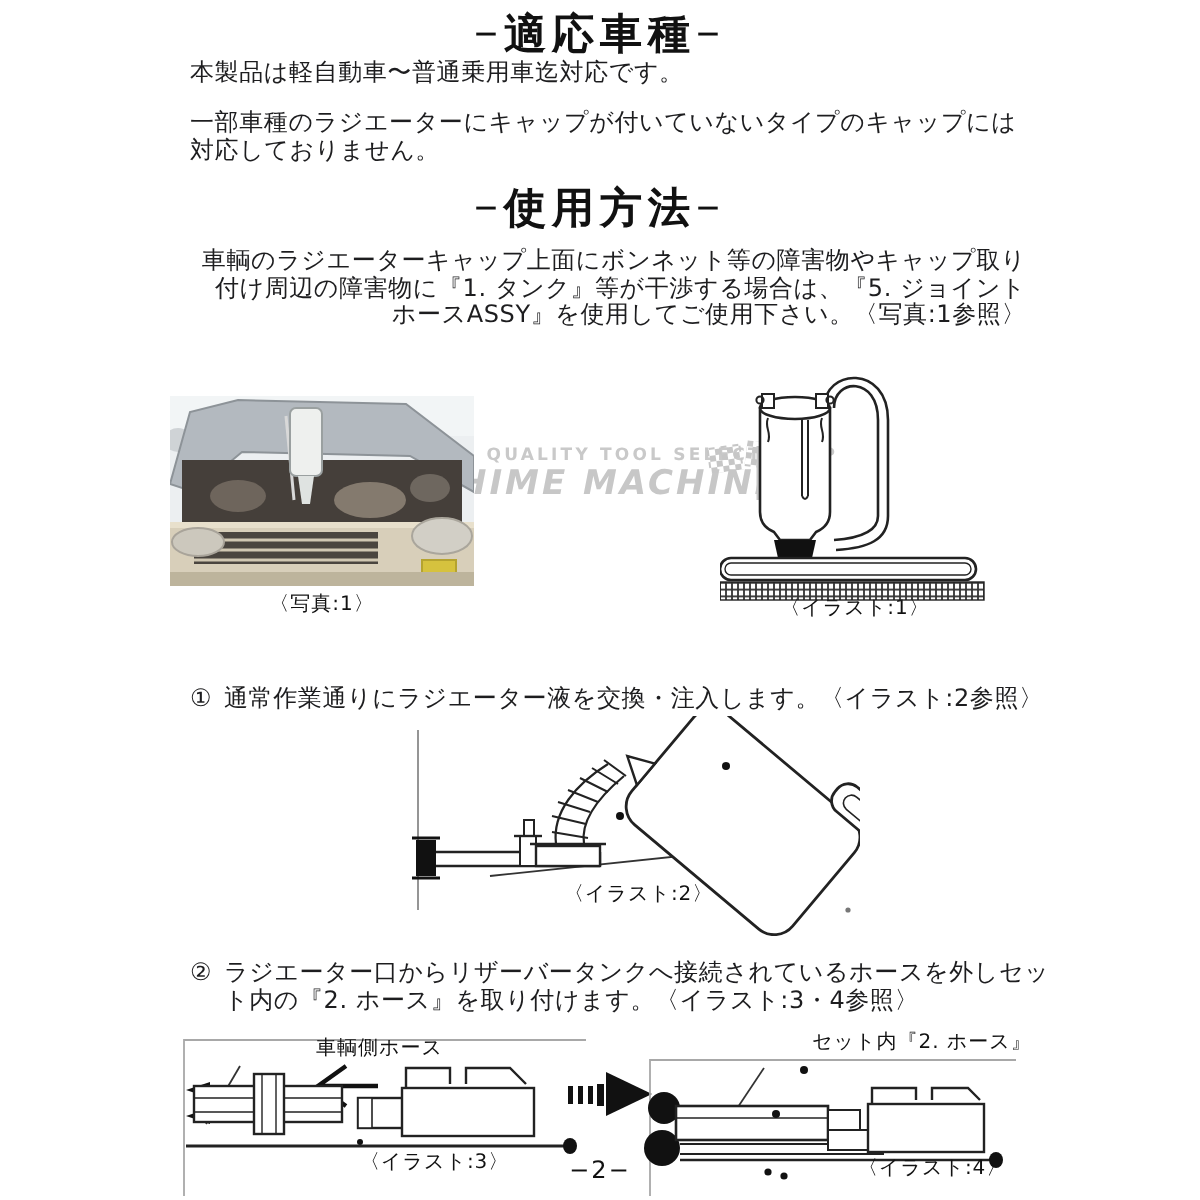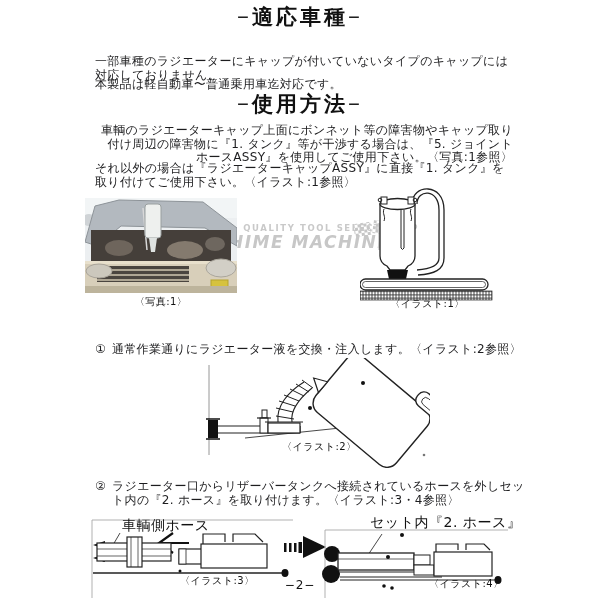--- a/index.html
+++ b/index.html
@@ -10,39 +10,38 @@
   .abs { position:absolute; }
   .title {
     left:0; width:600px; text-align:center;
     font-size:21px; font-weight:bold; letter-spacing:3px; color:#111;font-family:Liberation Serif, serif;
   }
   .body-text { font-size:12px; line-height:13.5px; letter-spacing:0.3px; }
   .step { display:flex; font-size:12px; line-height:13.5px; letter-spacing:0.3px; }
   .step .marker { flex:0 0 17px; }
   .step .txt { flex:1; }
   .caption { font-size:10px; letter-spacing:0.5px; color:#111; white-space:nowrap; }
-  .fig-label { font-size:14px; letter-spacing:0.5px; color:#111; white-space:nowrap; }
+  .fig-label { font-size:10px; letter-spacing:0.5px; color:#111; white-space:nowrap;margin-left:36px; }
   .wm1 { font-size:8.5px; font-weight:bold; letter-spacing:1.6px; color:#c9c9c9; white-space:nowrap; }
   .wm2 { font-size:17px; font-weight:bold; font-style:italic; letter-spacing:1.5px; color:#c7c7c7; white-space:nowrap; }
   .pageno { left:0; width:600px; text-align:center; font-size:12px; letter-spacing:1px; color:#111; }
   .z1{ z-index:1; } .z2{ z-index:2; } .z3{ z-index:3; }
   svg { display:block; }
 </style>
 </head>
 <body>
 
 <div class="page">
 
   <div class="abs title" style="top:3px;">−適応車種−</div>
-  <div class="abs body-text" style="left:95px; top:30px; width:420px;margin-top:48px;">本製品は軽自動車〜普通乗用車迄対応です。</div>
+  <div class="abs body-text" style="left:95px; top:30px; width:420px;">本製品は軽自動車〜普通乗用車迄対応です。</div>
   <div class="abs body-text" style="left:95px; top:55px; width:418px;">一部車種のラジエーターにキャップが付いていないタイプのキャップには対応しておりません。</div>
 
   <div class="abs title" style="top:90px;">−使用方法−</div>
   <div class="abs body-text" style="left:95px; top:124px; width:418px;text-align:right;">車輌のラジエーターキャップ上面にボンネット等の障害物やキャップ取り付け周辺の障害物に『1. タンク』等が干渉する場合は、『5. ジョイントホースASSY』を使用してご使用下さい。〈写真:1参照〉</div>
-  <div class="abs body-text" style="left:95px; top:162px; width:418px;">それ以外の場合は『ラジエーターキャップASSY』に直接『1. タンク』を取り付けてご使用下さい。〈イラスト:1参照〉</div>
 
   <div class="abs wm1 z1" style="left:230px; top:223px;">H QUALITY TOOL SELECT SHOP</div>
   <div class="abs wm2 z1" style="left:229px; top:232px;">HIME MACHINE</div>
   <svg class="abs z1" style="left:352px; top:218px;" width="42" height="34" viewBox="0 0 42 34">
     <defs>
       <pattern id="chk" width="6" height="6" patternUnits="userSpaceOnUse">
         <rect x="0" y="0" width="3" height="3" fill="#c6c6c6"></rect>
         <rect x="3" y="3" width="3" height="3" fill="#c6c6c6"></rect>
       </pattern>
     </defs>

